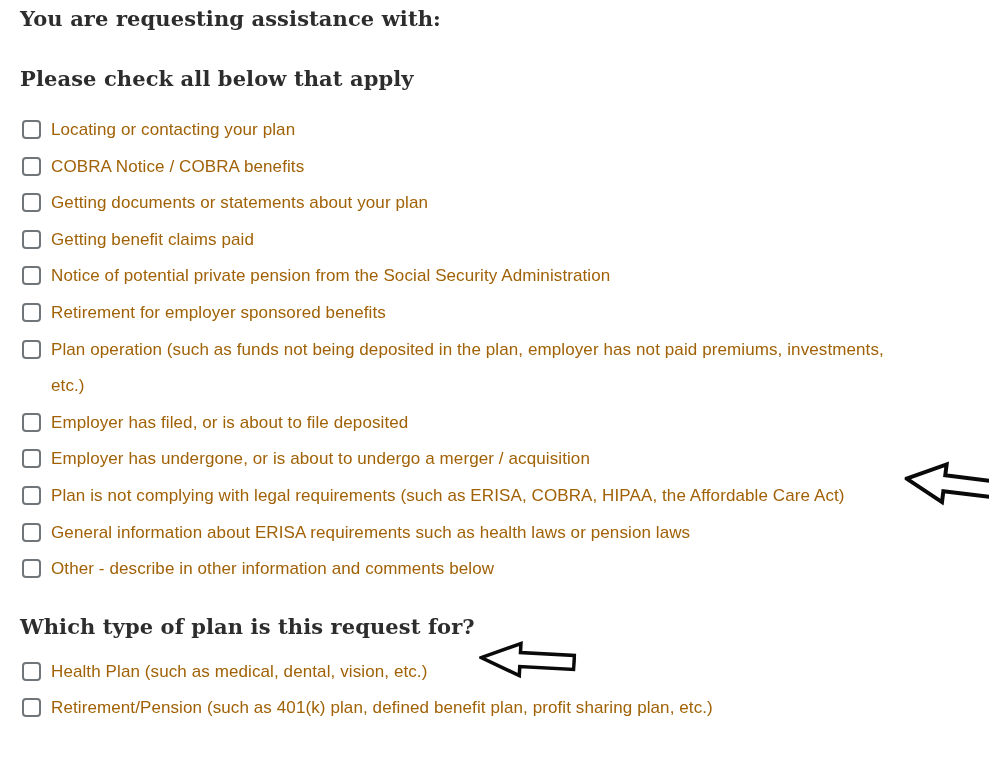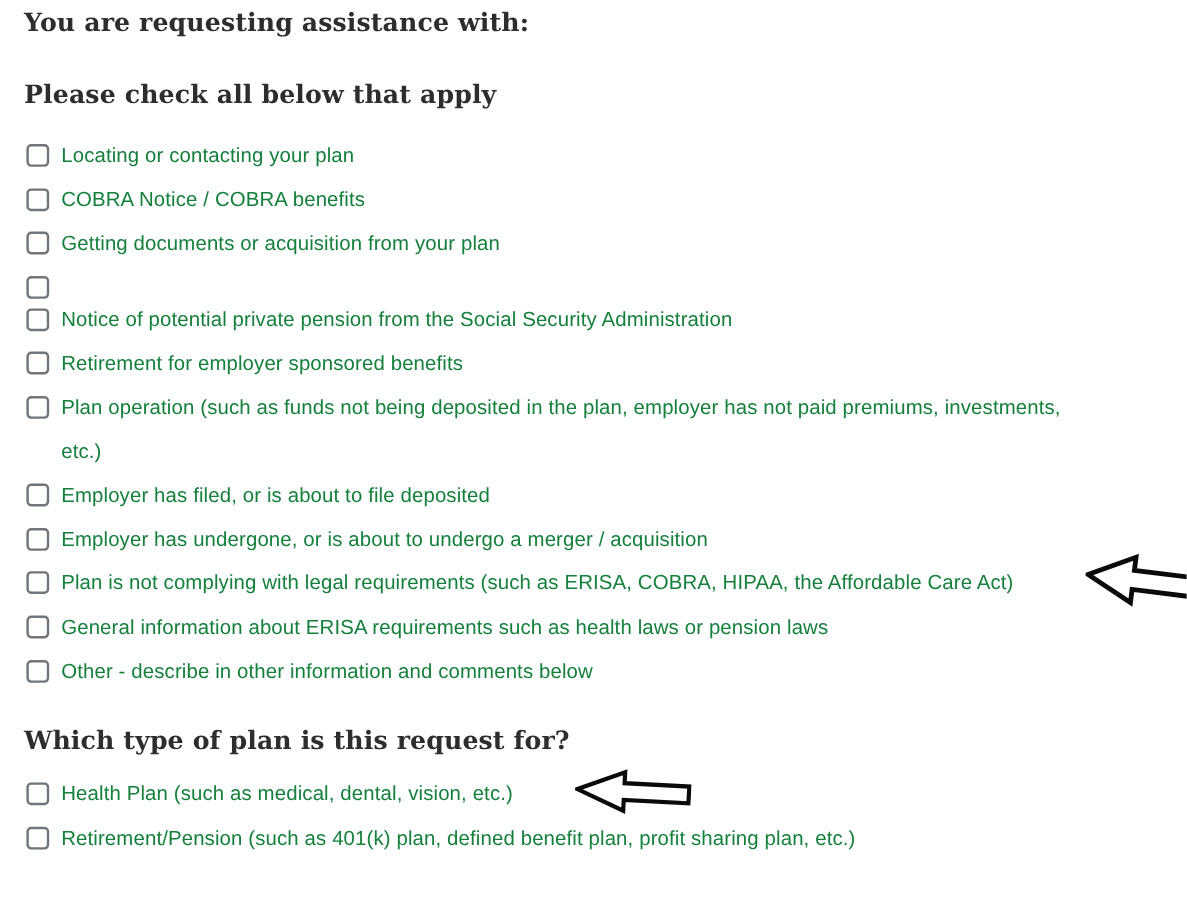--- a/index.html
+++ b/index.html
@@ -41,21 +41,21 @@
     margin-right: 10px;
     border: 2px solid #70757a;
     border-radius: 4px;
     background: #ffffff;
     cursor: pointer;
   }
   .lbl {
     font-size: 17px;
     line-height: 36.6px;
     letter-spacing: 0.1px;
-    color: #15803d;
+    color: #a16207;
   }
   .arrow-annotation {
     position: absolute;
     pointer-events: none;
   }
   .arrow-1 { left: 904px; top: 462px; transform: rotate(7deg); }
   .arrow-2 { left: 479px; top: 641px; transform: rotate(3deg); }
 </style>
 </head>
 <body>
@@ -70,24 +70,25 @@
     <div class="row">
       <span class="cb" role="checkbox" aria-checked="false"></span>
       <span class="lbl">Locating or contacting your plan</span>
     </div>
     <div class="row">
       <span class="cb" role="checkbox" aria-checked="false"></span>
       <span class="lbl">COBRA Notice / COBRA benefits</span>
     </div>
     <div class="row">
       <span class="cb" role="checkbox" aria-checked="false"></span>
-      <span class="lbl">Getting documents or acquisition from your plan</span>
+      <span class="lbl">Getting documents or statements about your plan</span>
     </div>
     <div class="row">
       <span class="cb" role="checkbox" aria-checked="false"></span>
+      <span class="lbl">Getting benefit claims paid</span>
     </div>
     <div class="row">
       <span class="cb" role="checkbox" aria-checked="false"></span>
       <span class="lbl">Notice of potential private pension from the Social Security Administration</span>
     </div>
     <div class="row">
       <span class="cb" role="checkbox" aria-checked="false"></span>
       <span class="lbl">Retirement for employer sponsored benefits</span>
     </div>
     <div class="row">

